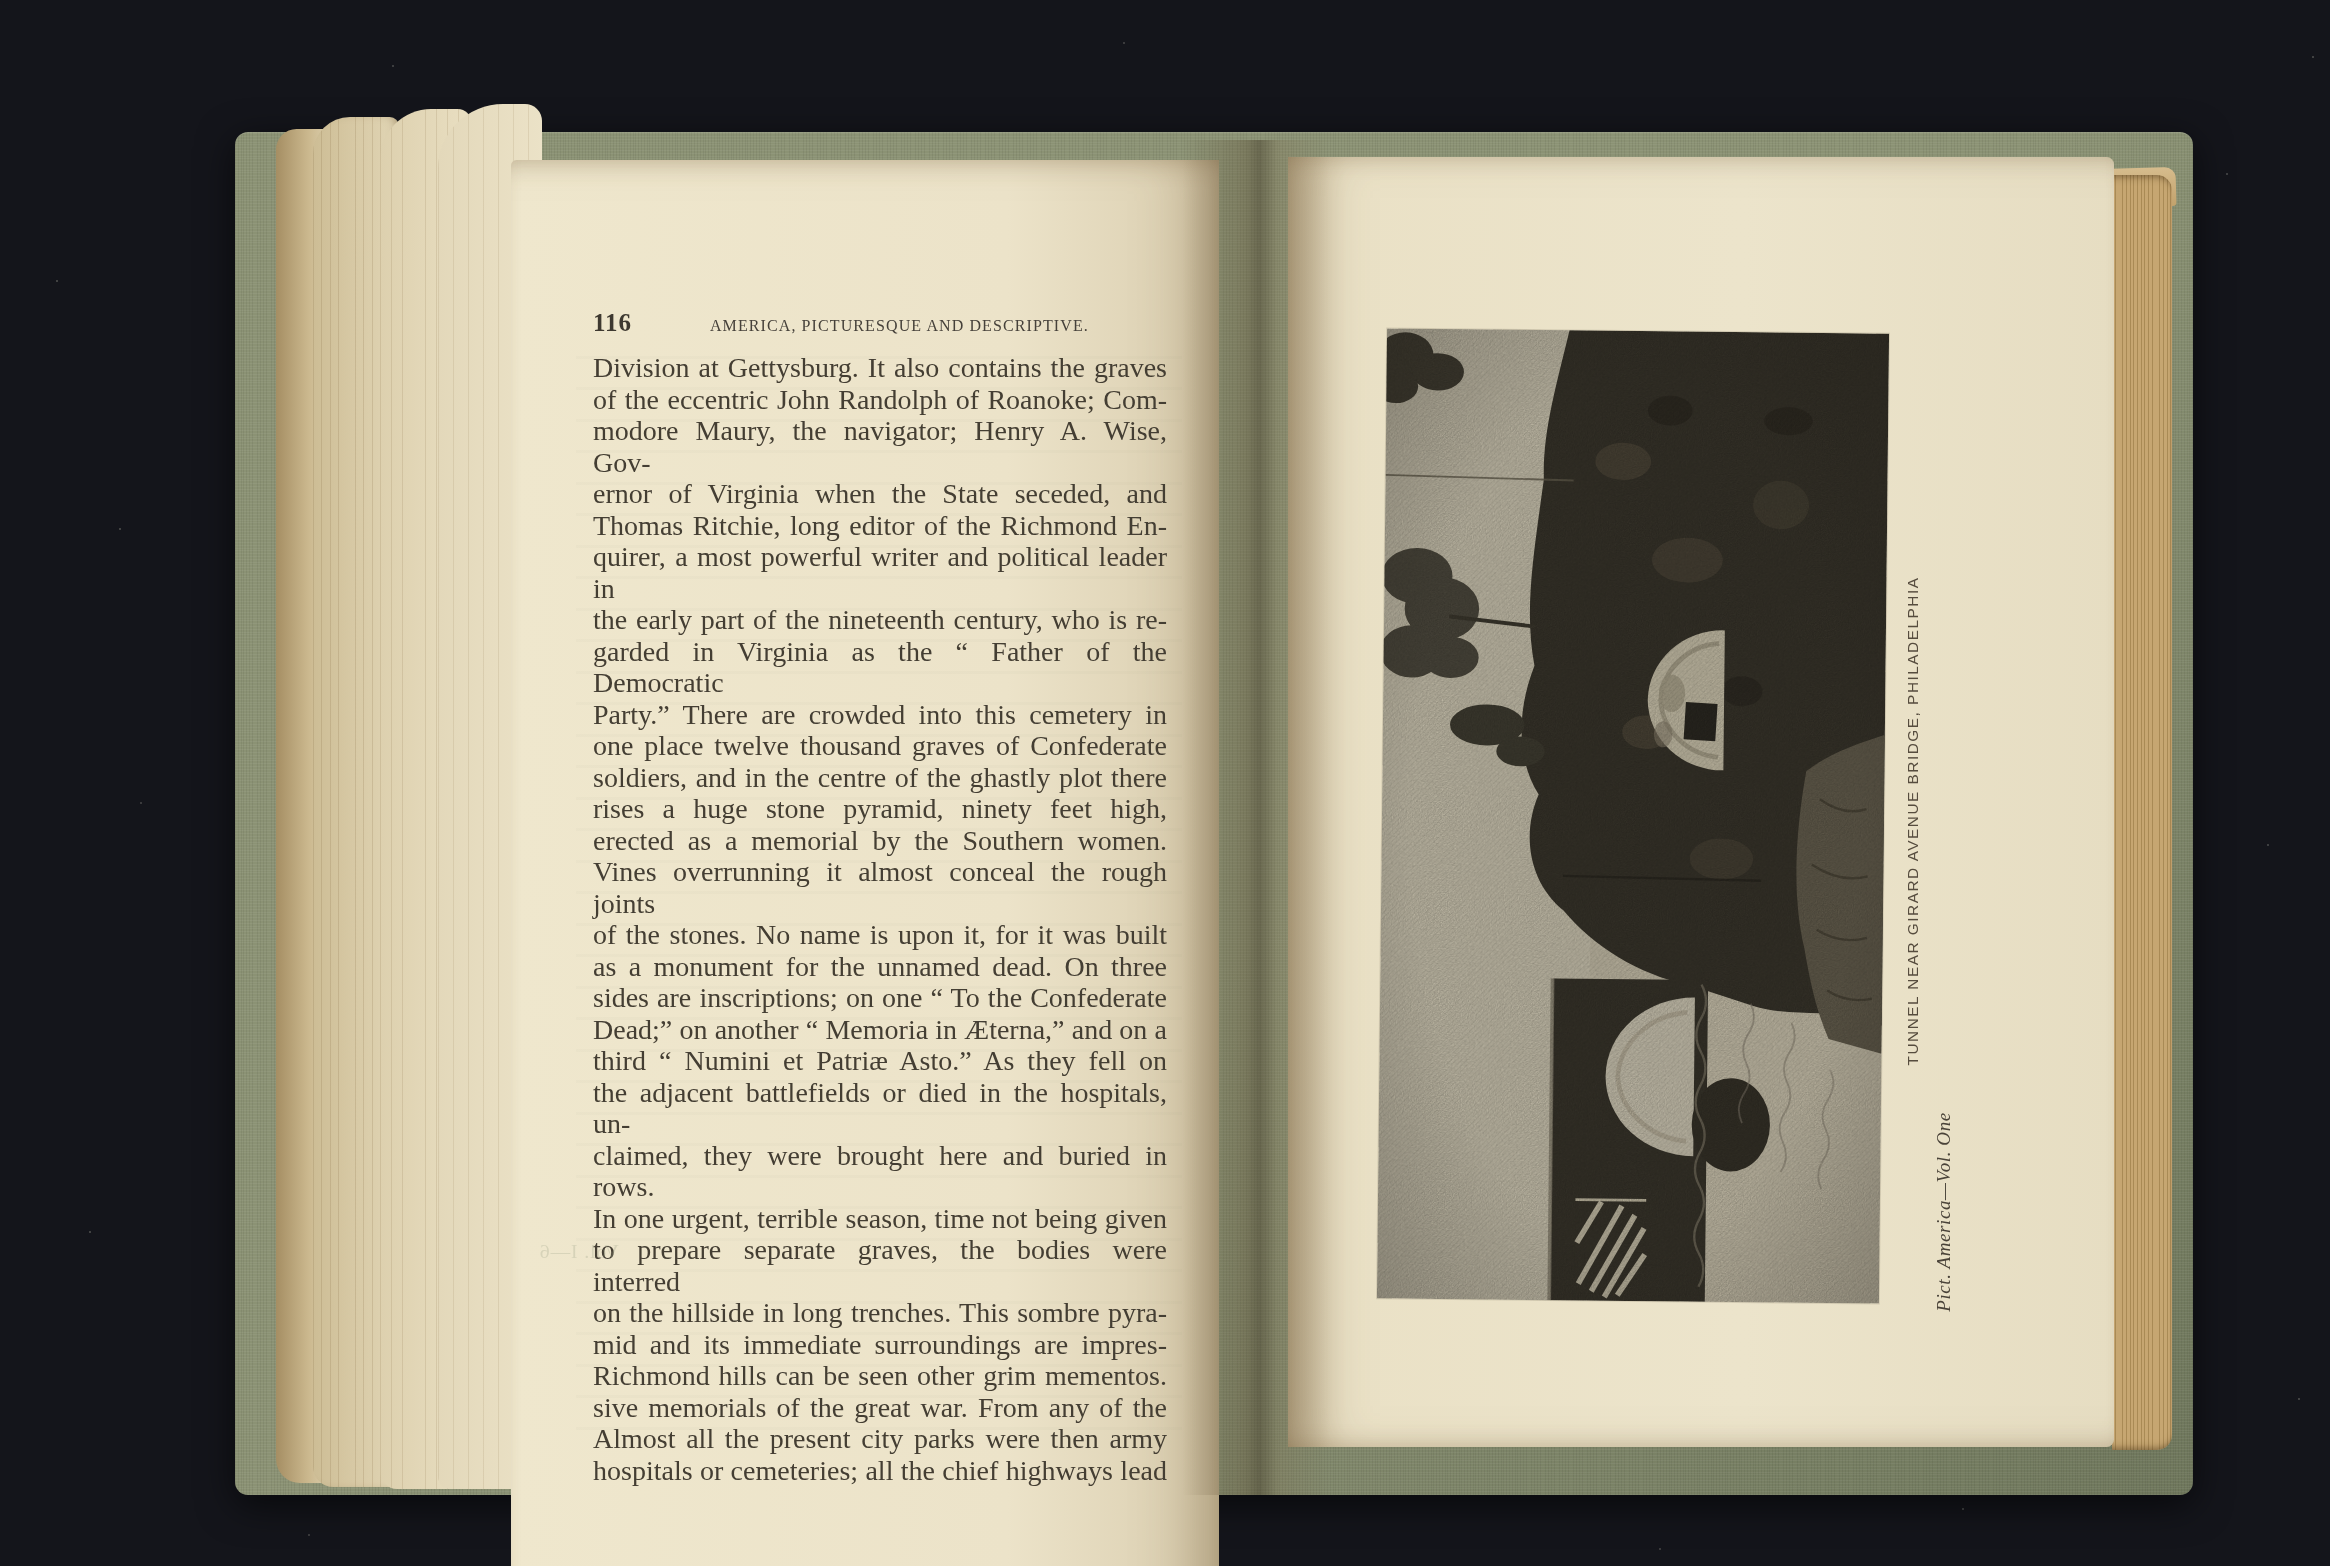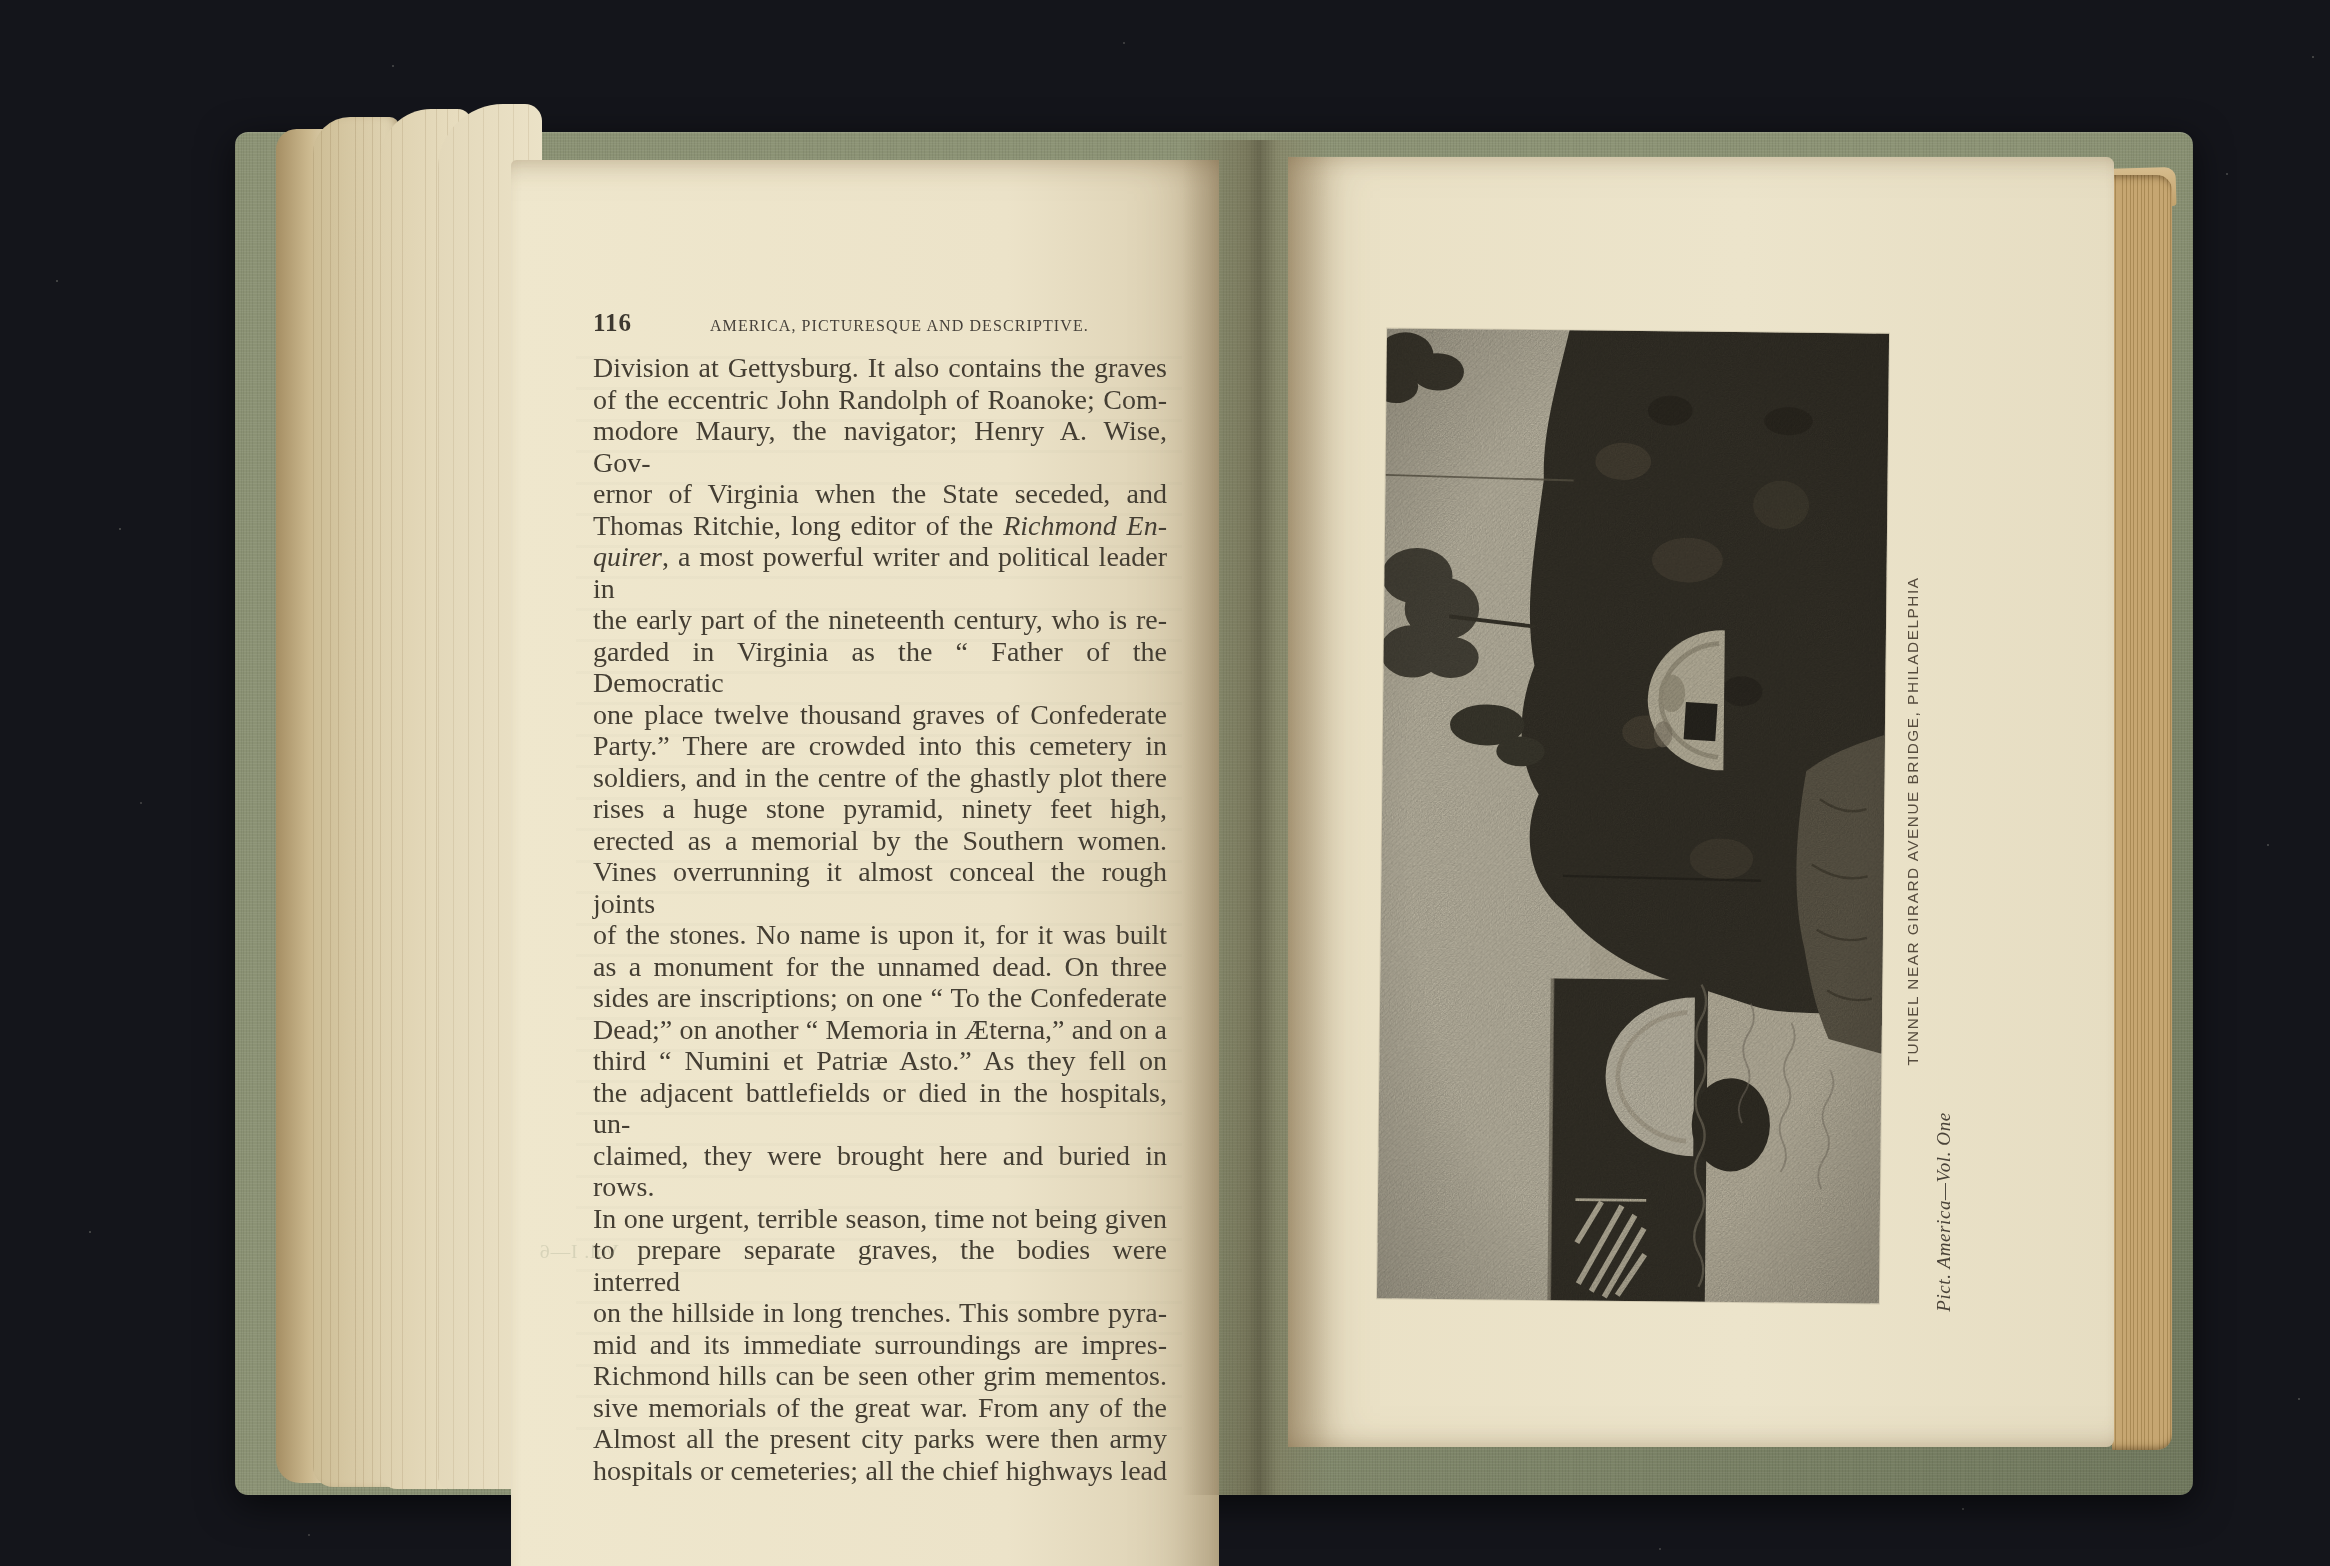--- a/index.html
+++ b/index.html
@@ -53,21 +53,21 @@
       box-shadow:inset 0 7.5px 7.5px -5.6px rgba(60,40,15,.5), inset 0 -7.5px 7.5px -5.6px rgba(60,40,15,.5);}
   .fore-edge-top{position:absolute;left:2094px;top:168px;width:82px;height:39px;border-radius:7.5px 11.2px 3.7px 1.9px;
       background:linear-gradient(180deg,#d6bc8d,#c2a26c);transform:rotate(-1.5deg);}
   
   .pheader{position:absolute;left:82px;top:149px;width:574px;display:flex;align-items:baseline;color:#3e3930;}
   .pnum{font-weight:bold;font-size:25px;letter-spacing:0.9px;}
   .ptitle{flex:1;text-align:center;font-size:16px;letter-spacing:1.1px;color:#46413a;}
   .pbody{position:absolute;left:82px;top:192px;width:574px;color:var(--ink);
          font-size:28px;line-height:31.5px;}
   .bline{text-align:justify;text-align-last:justify;white-space:normal;}
-  .bline .it{font-style:italic;}
+  .bline .it{}
   .bleed{position:absolute;left:65px;top:196px;width:606px;height:1091px;pointer-events:none;opacity:.55;
          background:repeating-linear-gradient(180deg, rgba(125,135,110,.07) 0 2.8px, transparent 2.8px 31.5px);
          filter:blur(0.6px);}
   .show-through{position:absolute;left:28px;top:1081px;font-size:19.6px;color:#9aa086;opacity:.28;
          transform:scaleX(-1);letter-spacing:0.9px;}
   
   .plate{position:absolute;left:94px;top:174px;width:502px;height:970px;transform:rotate(.6deg);
          box-shadow:0 0 0 0.9px rgba(60,50,35,.12);}
   .plate svg{display:block;width:100%;height:100%;}
   .plate-caption{position:absolute;left:625px;top:664px;transform:translate(-50%,-50%) rotate(-90deg);
@@ -111,22 +111,22 @@
     </div>
     <div class="pbody">
         <div class="bline"><span>Division at Gettysburg. It also contains the graves</span></div>
         <div class="bline"><span>of the eccentric John Randolph of Roanoke; Com-</span></div>
         <div class="bline"><span>modore Maury, the navigator; Henry A. Wise, Gov-</span></div>
         <div class="bline"><span>ernor of Virginia when the State seceded, and</span></div>
         <div class="bline"><span>Thomas Ritchie, long editor of the </span><span class="it">Richmond En-</span></div>
         <div class="bline"><span class="it">quirer</span><span>, a most powerful writer and political leader in</span></div>
         <div class="bline"><span>the early part of the nineteenth century, who is re-</span></div>
         <div class="bline"><span>garded in Virginia as the “ Father of the Democratic</span></div>
+        <div class="bline"><span>Party.” There are crowded into this cemetery in</span></div>
         <div class="bline"><span>one place twelve thousand graves of Confederate</span></div>
-        <div class="bline"><span>Party.” There are crowded into this cemetery in</span></div>
         <div class="bline"><span>soldiers, and in the centre of the ghastly plot there</span></div>
         <div class="bline"><span>rises a huge stone pyramid, ninety feet high,</span></div>
         <div class="bline"><span>erected as a memorial by the Southern women.</span></div>
         <div class="bline"><span>Vines overrunning it almost conceal the rough joints</span></div>
         <div class="bline"><span>of the stones. No name is upon it, for it was built</span></div>
         <div class="bline"><span>as a monument for the unnamed dead. On three</span></div>
         <div class="bline"><span>sides are inscriptions; on one “ To the Confederate</span></div>
         <div class="bline"><span>Dead;” on another “ Memoria in Æterna,” and on a</span></div>
         <div class="bline"><span>third “ Numini et Patriæ Asto.” As they fell on</span></div>
         <div class="bline"><span>the adjacent battlefields or died in the hospitals, un-</span></div>

